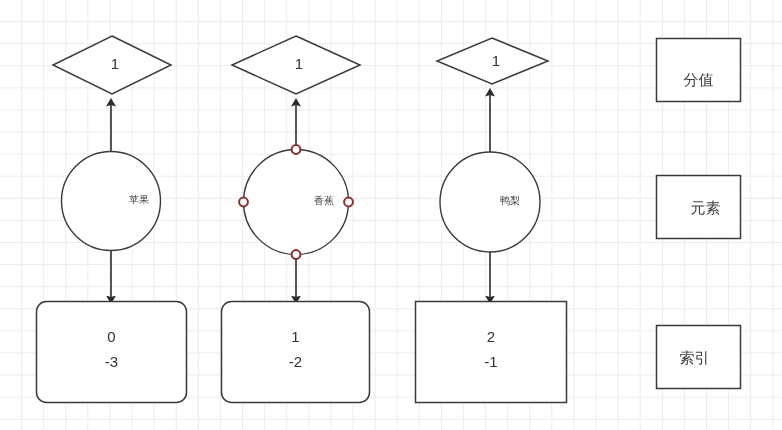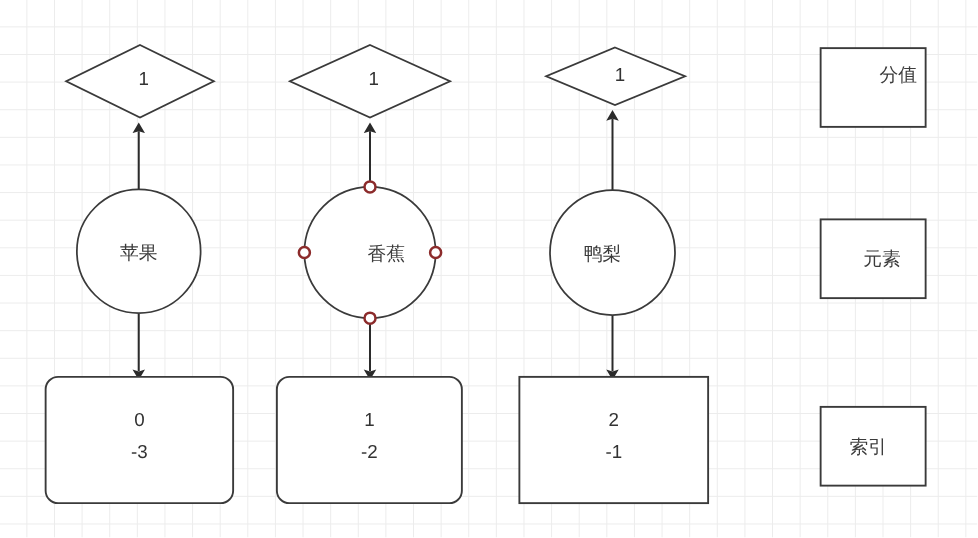--- a/index.html
+++ b/index.html
@@ -35,22 +35,23 @@
     text-align: center;
     white-space: pre;
     pointer-events: none;
     font-family: "Liberation Sans", "DejaVu Sans", sans-serif;
   }
   .num-label {
     font-size: 15px;
     color: #333333;
   }
   .cjk-label {
-    font-size: 15px;
+    font-size: 10px;
     color: #3b3b3b;
+    padding-left: 28px;
   }
   .legend-label {
     font-size: 15px;
     color: #3b3b3b;
   }
 </style>
 </head>
 <body>
 
 <div id="canvas">
@@ -107,29 +108,29 @@
       <rect x="656.5" y="175.5" width="84" height="63" rx="0" ry="0" fill="#ffffff" stroke="#3a3a3a" stroke-width="1.5"></rect>
       <rect x="656.5" y="325.5" width="84" height="63" rx="0" ry="0" fill="#ffffff" stroke="#3a3a3a" stroke-width="1.5"></rect>
     </g>
   </svg>
 
   <div class="shape-label num-label" style="left:53px; top:55px; width:124px;">1</div>
   <div class="shape-label num-label" style="left:232px; top:55px; width:134px;">1</div>
   <div class="shape-label num-label" style="left:437px; top:52px; width:118px;">1</div>
 
   <div class="shape-label cjk-label" style="left:61px; top:194px; width:100px;">苹果</div>
-  <div class="shape-label cjk-label" style="left:256px; top:195px; width:106px;font-family:Liberation Serif, serif;">香蕉</div>
+  <div class="shape-label cjk-label" style="left:243px; top:195px; width:106px;font-family:Liberation Serif, serif;">香蕉</div>
   <div class="shape-label cjk-label" style="left:440px; top:195px; width:84px;">鸭梨</div>
 
   <div class="shape-label num-label" style="left:36px; top:328px; width:151px;">0</div>
   <div class="shape-label num-label" style="left:36px; top:353px; width:151px;">-3</div>
 
   <div class="shape-label num-label" style="left:221px; top:328px; width:149px;">1</div>
   <div class="shape-label num-label" style="left:221px; top:353px; width:149px;">-2</div>
 
   <div class="shape-label num-label" style="left:415px; top:328px; width:152px;">2</div>
   <div class="shape-label num-label" style="left:415px; top:353px; width:152px;">-1</div>
 
-  <div class="shape-label legend-label" style="left:656px; top:52px; width:85px;margin-left:20px;">分值</div>
+  <div class="shape-label legend-label" style="left:656px; top:71px; width:85px;">分值</div>
   <div class="shape-label legend-label" style="left:656px; top:199px; width:99px;">元素</div>
   <div class="shape-label legend-label" style="left:656px; top:349px; width:77px;">索引</div>
 
 </div>
 
 </body></html>

